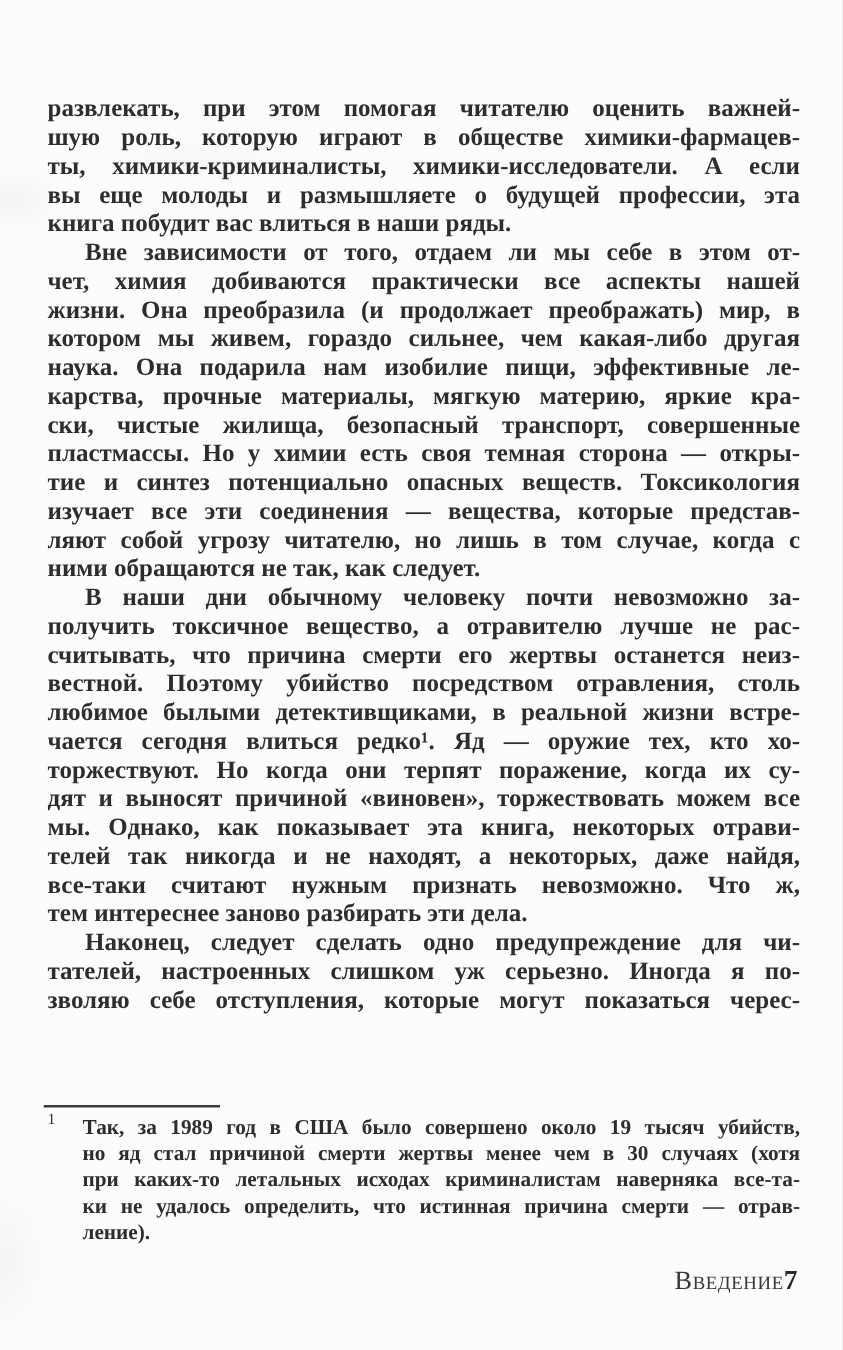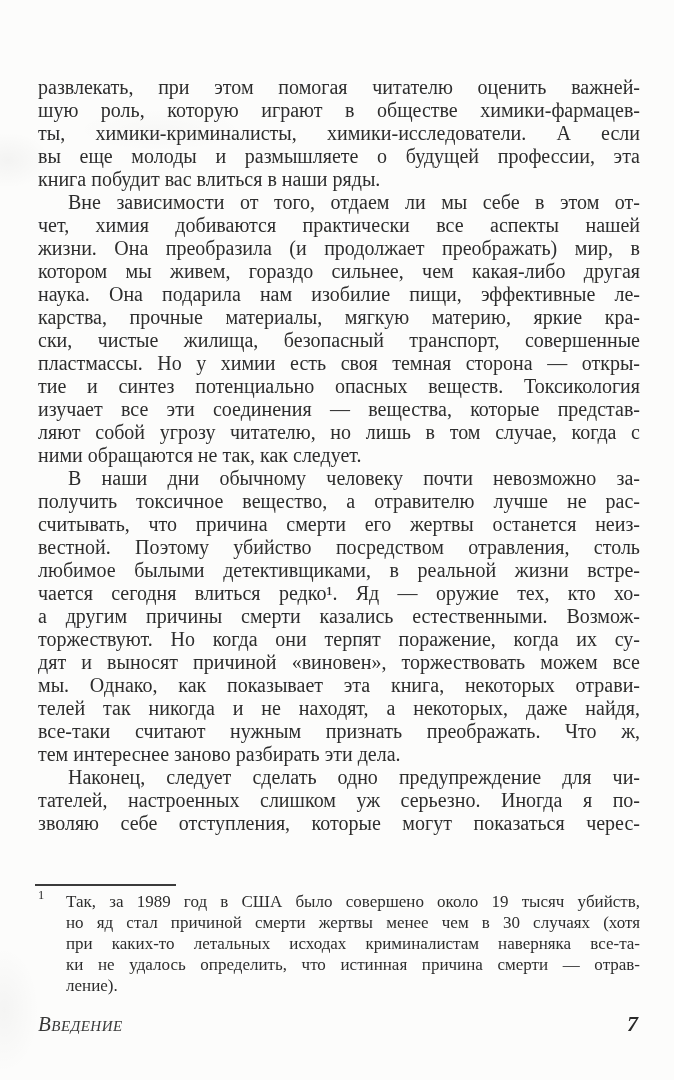--- a/index.html
+++ b/index.html
@@ -28,20 +28,21 @@
     top: 76px;
     font-size: 20px;
     line-height: 23px;
   }
   .line {
     height: 23px;
     overflow: hidden;
     text-align: justify;
     text-align-last: justify;
     white-space: normal;
+    font-weight: bold;
   }
   .line.last {
     text-align-last: left;
   }
   .line.indent {
     text-indent: 30px;
   }
   .footnote-sep {
     position: absolute;
     left: 35px;
@@ -69,23 +70,22 @@
     top: -2px;
     font-size: 12.5px;
     line-height: 1;
   }
   .footer {
     position: absolute;
     left: 38px;
     width: 600px;
     top: 1011px;
     display: flex;
-    justify-content: space-between;
+    justify-content: flex-end;
     align-items: baseline;
-    font-style: italic;
   }
   .running-title {
     font-variant: small-caps;
     font-size: 21px;
     letter-spacing: 0.5px;
     color: #383838;
   }
   .page-number {
     font-size: 22px;
     font-weight: 600;
@@ -114,26 +114,25 @@
       <div class="line">тие и синтез потенциально опасных веществ. Токсикология</div>
       <div class="line">изучает все эти соединения — вещества, которые представ-</div>
       <div class="line">ляют собой угрозу читателю, но лишь в том случае, когда с</div>
       <div class="line last">ними обращаются не так, как следует.</div>
       <div class="line indent">В наши дни обычному человеку почти невозможно за-</div>
       <div class="line">получить токсичное вещество, а отравителю лучше не рас-</div>
       <div class="line">считывать, что причина смерти его жертвы останется неиз-</div>
       <div class="line">вестной. Поэтому убийство посредством отравления, столь</div>
       <div class="line">любимое былыми детективщиками, в реальной жизни встре-</div>
       <div class="line">чается сегодня влиться редко¹. Яд — оружие тех, кто хо-</div>
-      <div class="line">а другим причины смерти казались естественными. Возмож-</div>
       <div class="line">торжествуют. Но когда они терпят поражение, когда их су-</div>
       <div class="line">дят и выносят причиной «виновен», торжествовать можем все</div>
       <div class="line">мы. Однако, как показывает эта книга, некоторых отрави-</div>
       <div class="line">телей так никогда и не находят, а некоторых, даже найдя,</div>
-      <div class="line">все-таки считают нужным признать преображать. Что ж,</div>
+      <div class="line">все-таки считают нужным признать невозможно. Что ж,</div>
       <div class="line last">тем интереснее заново разбирать эти дела.</div>
       <div class="line indent">Наконец, следует сделать одно предупреждение для чи-</div>
       <div class="line">тателей, настроенных слишком уж серьезно. Иногда я по-</div>
       <div class="line">зволяю себе отступления, которые могут показаться черес-</div>
     </main>
 
   <div class="footnote-sep"></div>
 
   <div class="footnote">
     <span class="fn-marker">1</span>

